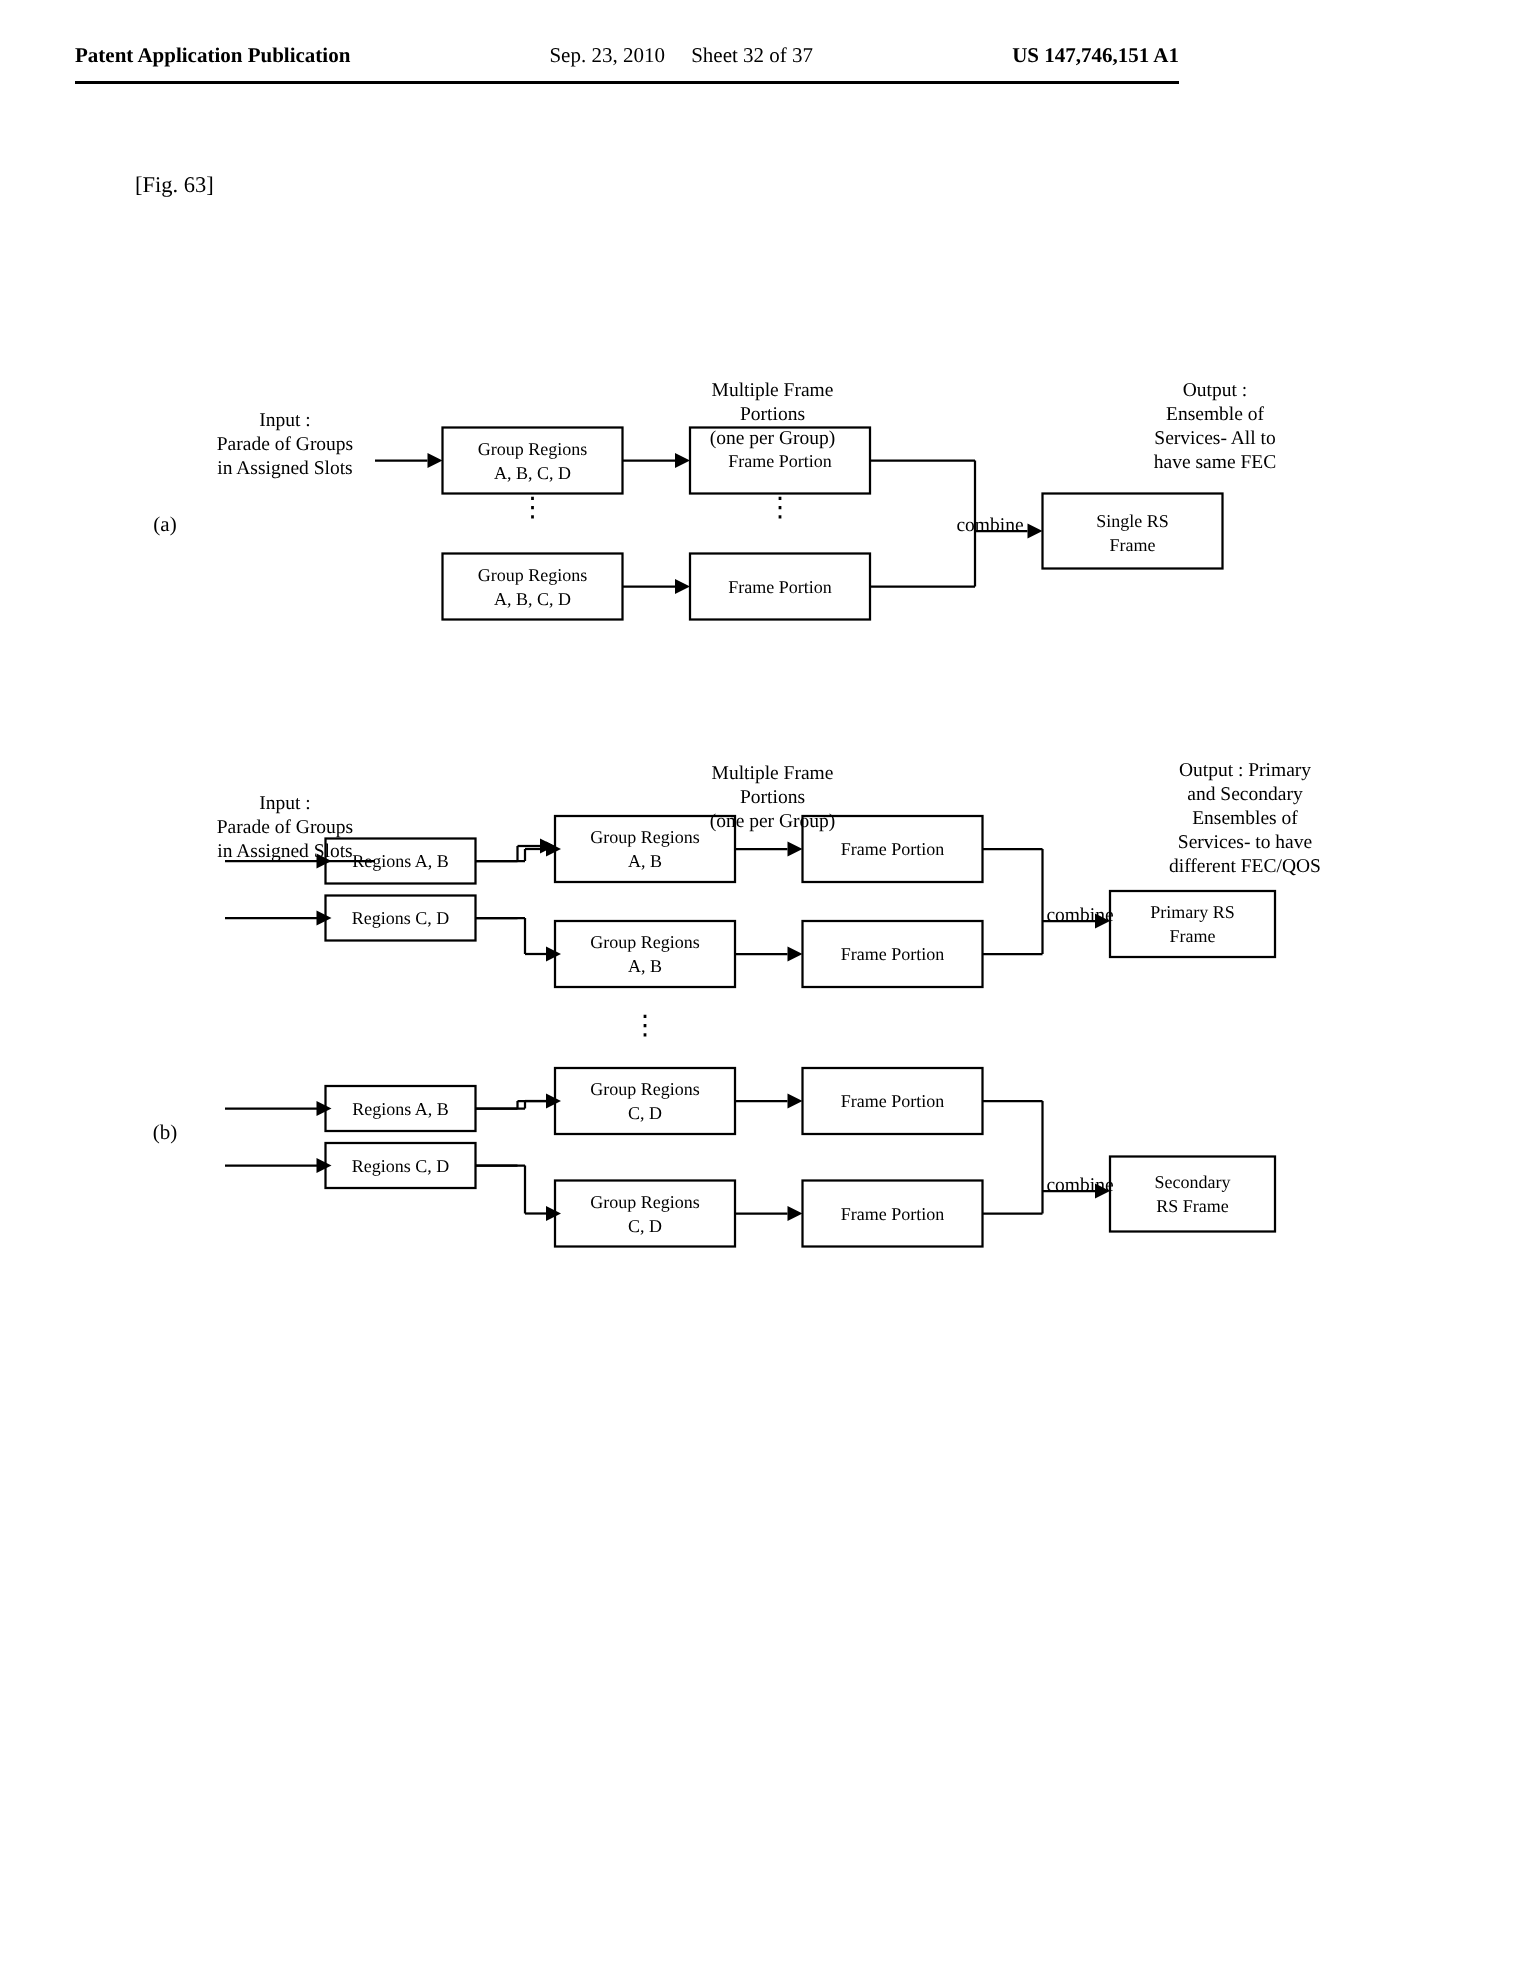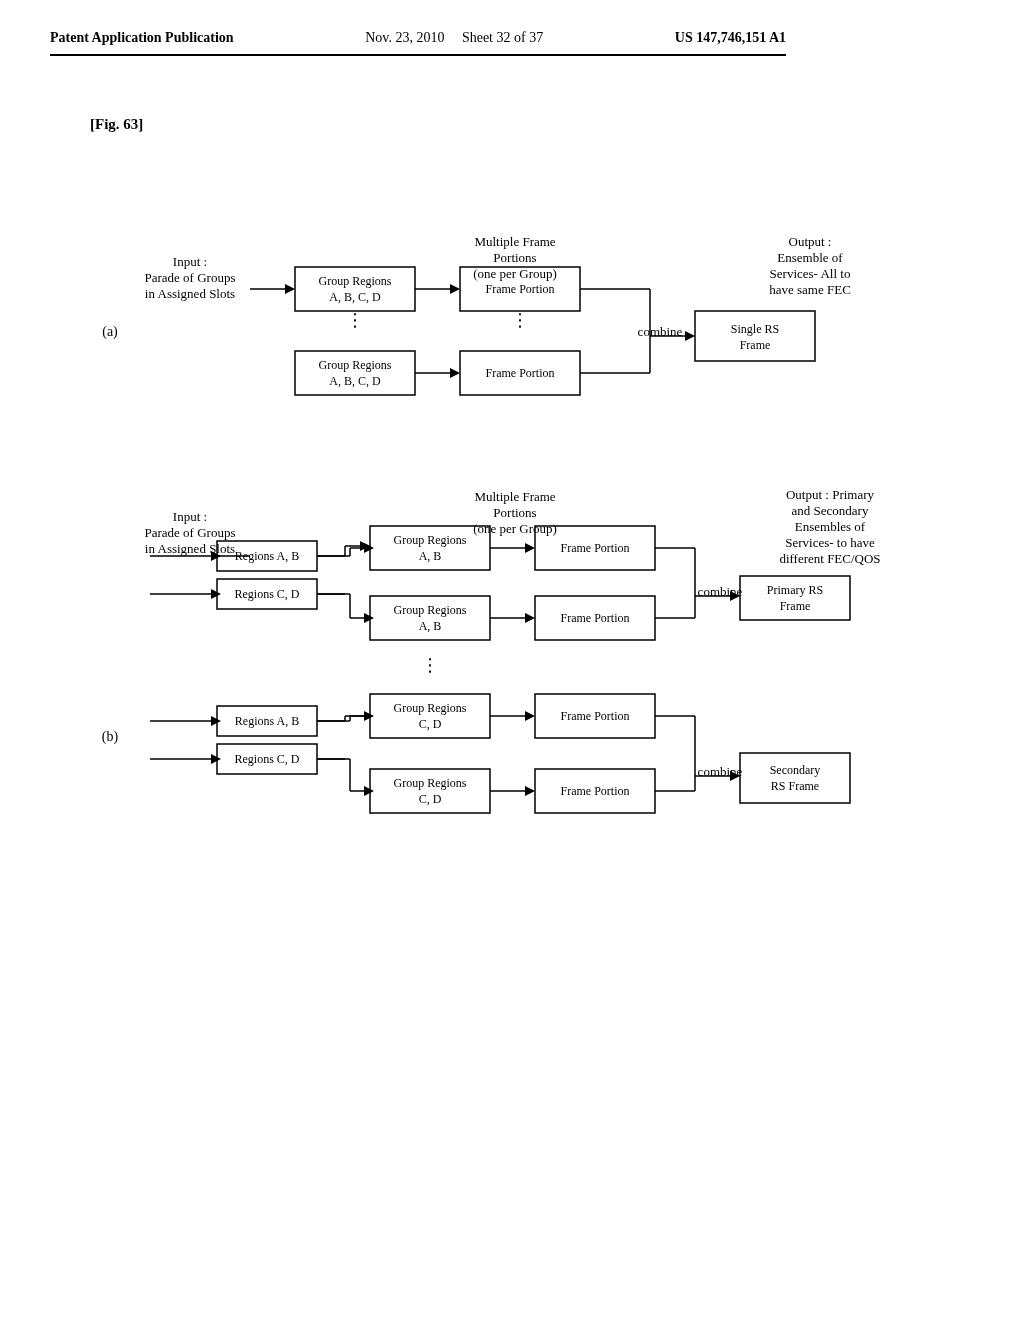--- a/index.html
+++ b/index.html
@@ -38,23 +38,23 @@
       text-align: center;
     }
     .header-right {
       font-size: 14px;
       font-weight: bold;
     }
 
     
     .fig-label {
       font-size: 15px;
-      font-weight: bold;
+      font-weight: normal;
       margin-top: 60px;
-      margin-bottom: 8px;
+      margin-bottom: 26px;
       margin-left: 40px;
     }
 
     
     .diagram-area {
       position: relative;
       width: 100%;
     }
 
     
@@ -64,21 +64,21 @@
     }
   </style>
 </head>
 <body>
 
 <div class="page">
 
   <div class="header">
     <div class="header-left">Patent Application Publication</div>
     <div class="header-center">
-      <span>Nov. 23, 2010</span>
+      <span>Sep. 23, 2010</span>
       &nbsp;&nbsp;&nbsp;
       <span>Sheet 32 of 37</span>
     </div>
     <div class="header-right">US 147,746,151 A1</div>
   </div>
 
   <div class="fig-label">[Fig. 63]</div>
 
   <div class="diagram-area">
     <svg class="diagram-svg" width="920" height="960" viewBox="0 0 920 960">

